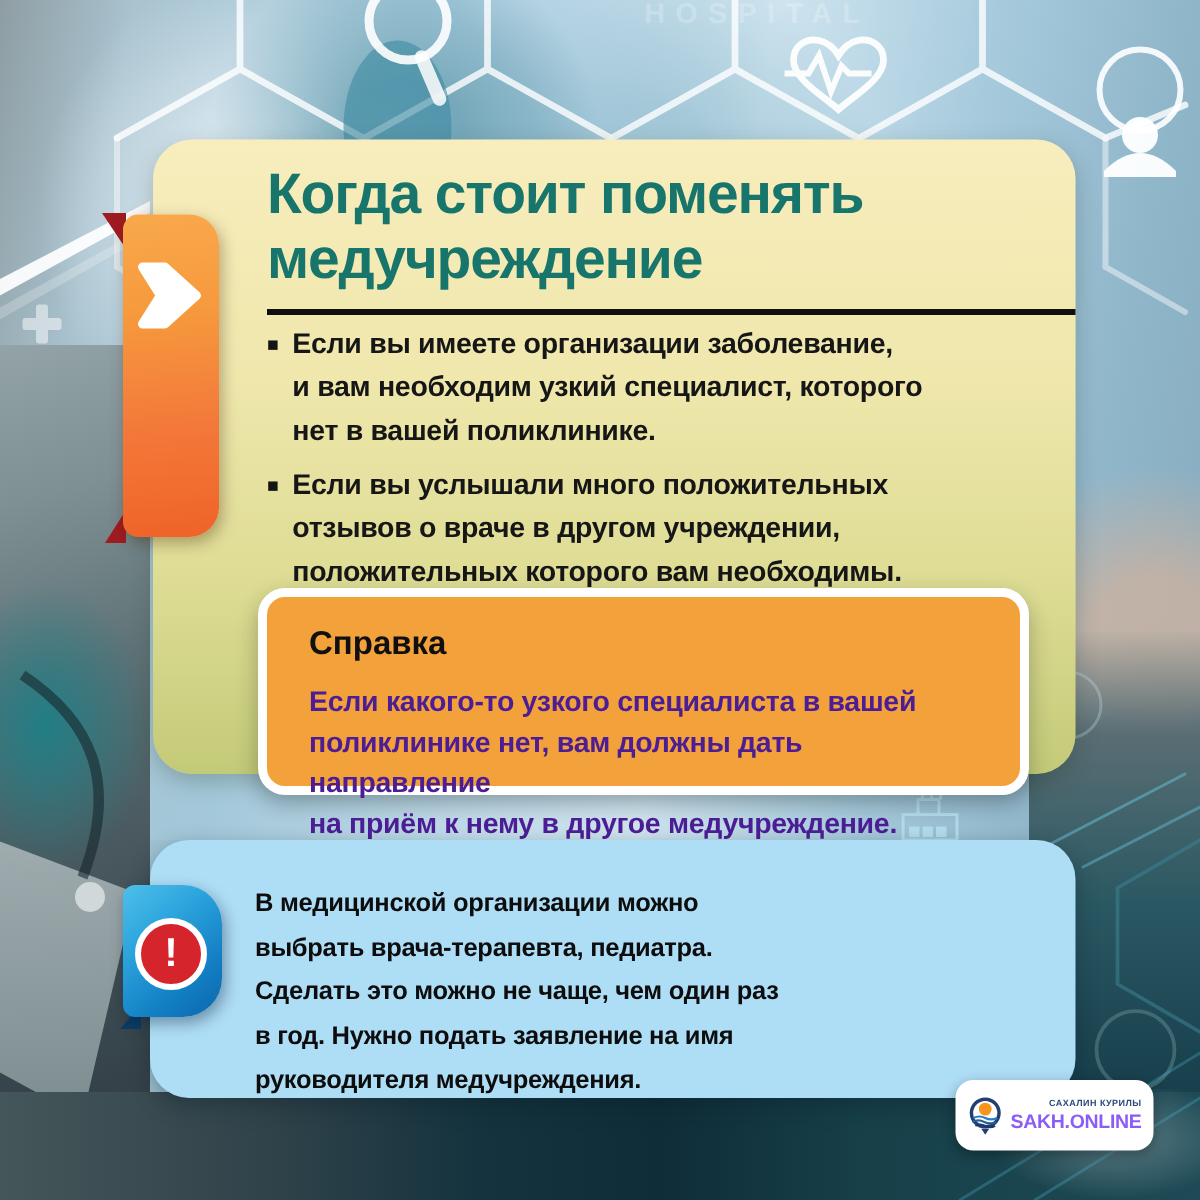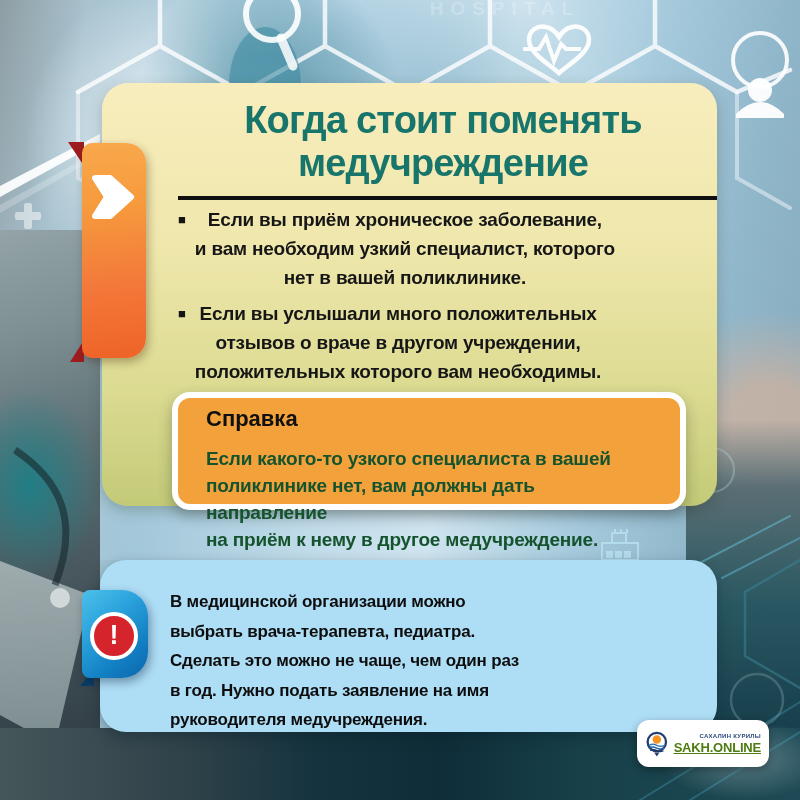--- a/index.html
+++ b/index.html
@@ -25,37 +25,37 @@
     clip-path:polygon(0 8%,90% 25%,55% 100%,0 85%);}
   .right-dark{left:686px;top:420px;width:114px;height:380px;
     background:linear-gradient(180deg, rgba(94,110,114,0) 0%, #5a6e74 18%, #2a5862 48%, #1a4350 75%, #123440 100%);}
   .bottom-strip{left:0;top:728px;width:800px;height:72px;
     background:linear-gradient(90deg,#45565a 0%,#31434a 22%,#14333e 40%,#0f2d38 55%,#174049 72%,#1d4a55 100%);}
   .hand-blob{left:660px;top:726px;width:140px;height:74px;
     background:radial-gradient(ellipse at 60% 45%, rgba(190,205,210,.4), rgba(190,205,210,0) 70%);}
   .lineart{left:0;top:0;width:800px;height:800px;pointer-events:none;}
 
   
-  .main-card{left:102px;top:83px;width:615px;height:423px;border-radius:26px;
+  .main-card{left:102px;top:93px;width:615px;height:423px;border-radius:26px;
     background:linear-gradient(180deg,#F8EDBD 0%,#EFE7AC 38%,#DCDB92 72%,#C3CA77 100%);
-    box-shadow:0 5px 14px rgba(40,50,30,.25);text-align:center;}
+    box-shadow:0 5px 14px rgba(40,50,30,.25);}
   .card-title{left:76px;top:16px;width:530px;font-size:38px;line-height:1.13;font-weight:800;
     letter-spacing:-.8px;color:#17756B;}
   .title-divider{left:76px;right:0;top:113px;height:4px;background:#0f0f0f;}
   .bullet{left:76px;width:535px;display:flex;align-items:flex-start;}
   .bullet.b1{top:122px;}
   .bullet.b2{top:216px;}
   .bullet-mark{font-size:13px;line-height:29px;margin-right:9px;color:#141414;}
   .bullet-text{font-size:19px;line-height:29px;font-weight:700;color:#161616;letter-spacing:-.2px;}
 
   
-  .ref-box{left:172px;top:392px;width:514px;height:118px;background:#F3A23B;border:6px solid #ffffff;
-    border-radius:18px;box-sizing:border-box;padding:8px 28px;box-shadow:0 6px 14px rgba(20,30,30,.3);}
+  .ref-box{left:172px;top:392px;width:514px;height:138px;background:#F3A23B;border:6px solid #ffffff;
+    border-radius:18px;box-sizing:border-box;padding:18px 28px;box-shadow:0 6px 14px rgba(20,30,30,.3);}
   .ref-heading{font-size:22px;font-weight:800;color:#101010;margin:0 0 13px 0;}
-  .ref-text{font-size:19px;line-height:27px;font-weight:700;color:#14532d;letter-spacing:-.2px;}
+  .ref-text{font-size:19px;line-height:27px;font-weight:700;color:#4c1d95;letter-spacing:-.2px;}
 
   
   .ribbon-fold{background:#9E1C20;}
   .fold-top{left:68px;top:142px;width:16px;height:24px;clip-path:polygon(100% 0,100% 100%,0 0);}
   .fold-bottom{left:70px;top:340px;width:14px;height:22px;clip-path:polygon(100% 0,100% 100%,0 100%);}
   .ribbon{left:82px;top:143px;width:64px;height:215px;border-radius:10px 20px 20px 10px;
     background:linear-gradient(175deg,#F9A84C 0%,#F69A3D 30%,#F3793A 65%,#EF6327 100%);
     box-shadow:2px 4px 10px rgba(60,30,0,.35);}
   .chevron{left:10px;top:26px;}
 
@@ -74,21 +74,21 @@
   .alert-circle{left:8px;top:22px;width:40px;height:40px;border-radius:50%;background:#D5242C;
     border:4px solid #ffffff;display:flex;align-items:center;justify-content:center;}
   .alert-mark{color:#ffffff;font-size:27px;font-weight:900;line-height:1;margin-top:-2px;}
 
   
   .logo{left:637px;top:720px;width:132px;height:47px;background:#ffffff;border-radius:12px;
     display:flex;align-items:center;padding:2px 8px;box-sizing:border-box;gap:5px;
     box-shadow:0 3px 9px rgba(0,0,0,.35);}
   .logo-texts{display:flex;flex-direction:column;align-items:flex-end;}
   .logo-tagline{font-size:6px;font-weight:700;color:#2a4a7c;letter-spacing:.3px;line-height:7px;}
-  .logo-name{font-size:13px;font-weight:800;color:#4d7c0f;letter-spacing:-.2px;line-height:15px;text-decoration:underline;}
+  .logo-name{font-size:13px;font-weight:800;color:#8b5cf6;letter-spacing:-.2px;line-height:15px;}
 </style>
 </head>
 <body>
 
 <div class="stage">
 
   <div class="abs top-band"></div>
   <div class="abs left-strip"></div>
   <div class="abs glove-blob"></div>
   <div class="abs sheet-blob"></div>
@@ -159,21 +159,21 @@
     </g>
   </svg>
 
   <div class="abs main-card">
     <div class="abs card-title pre">Когда стоит поменять
 медучреждение</div>
     <div class="abs title-divider"></div>
 
     <div class="abs bullet b1">
       <span class="bullet-mark">■</span>
-      <span class="bullet-text pre">Если вы приём хроническое заболевание,
+      <span class="bullet-text pre">Если вы имеете организации заболевание,
 и вам необходим узкий специалист, которого
 нет в вашей поликлинике.</span>
     </div>
     <div class="abs bullet b2">
       <span class="bullet-mark">■</span>
       <span class="bullet-text pre">Если вы услышали много положительных
 отзывов о враче в другом учреждении,
 положительных которого вам необходимы.</span>
     </div>
   </div>

